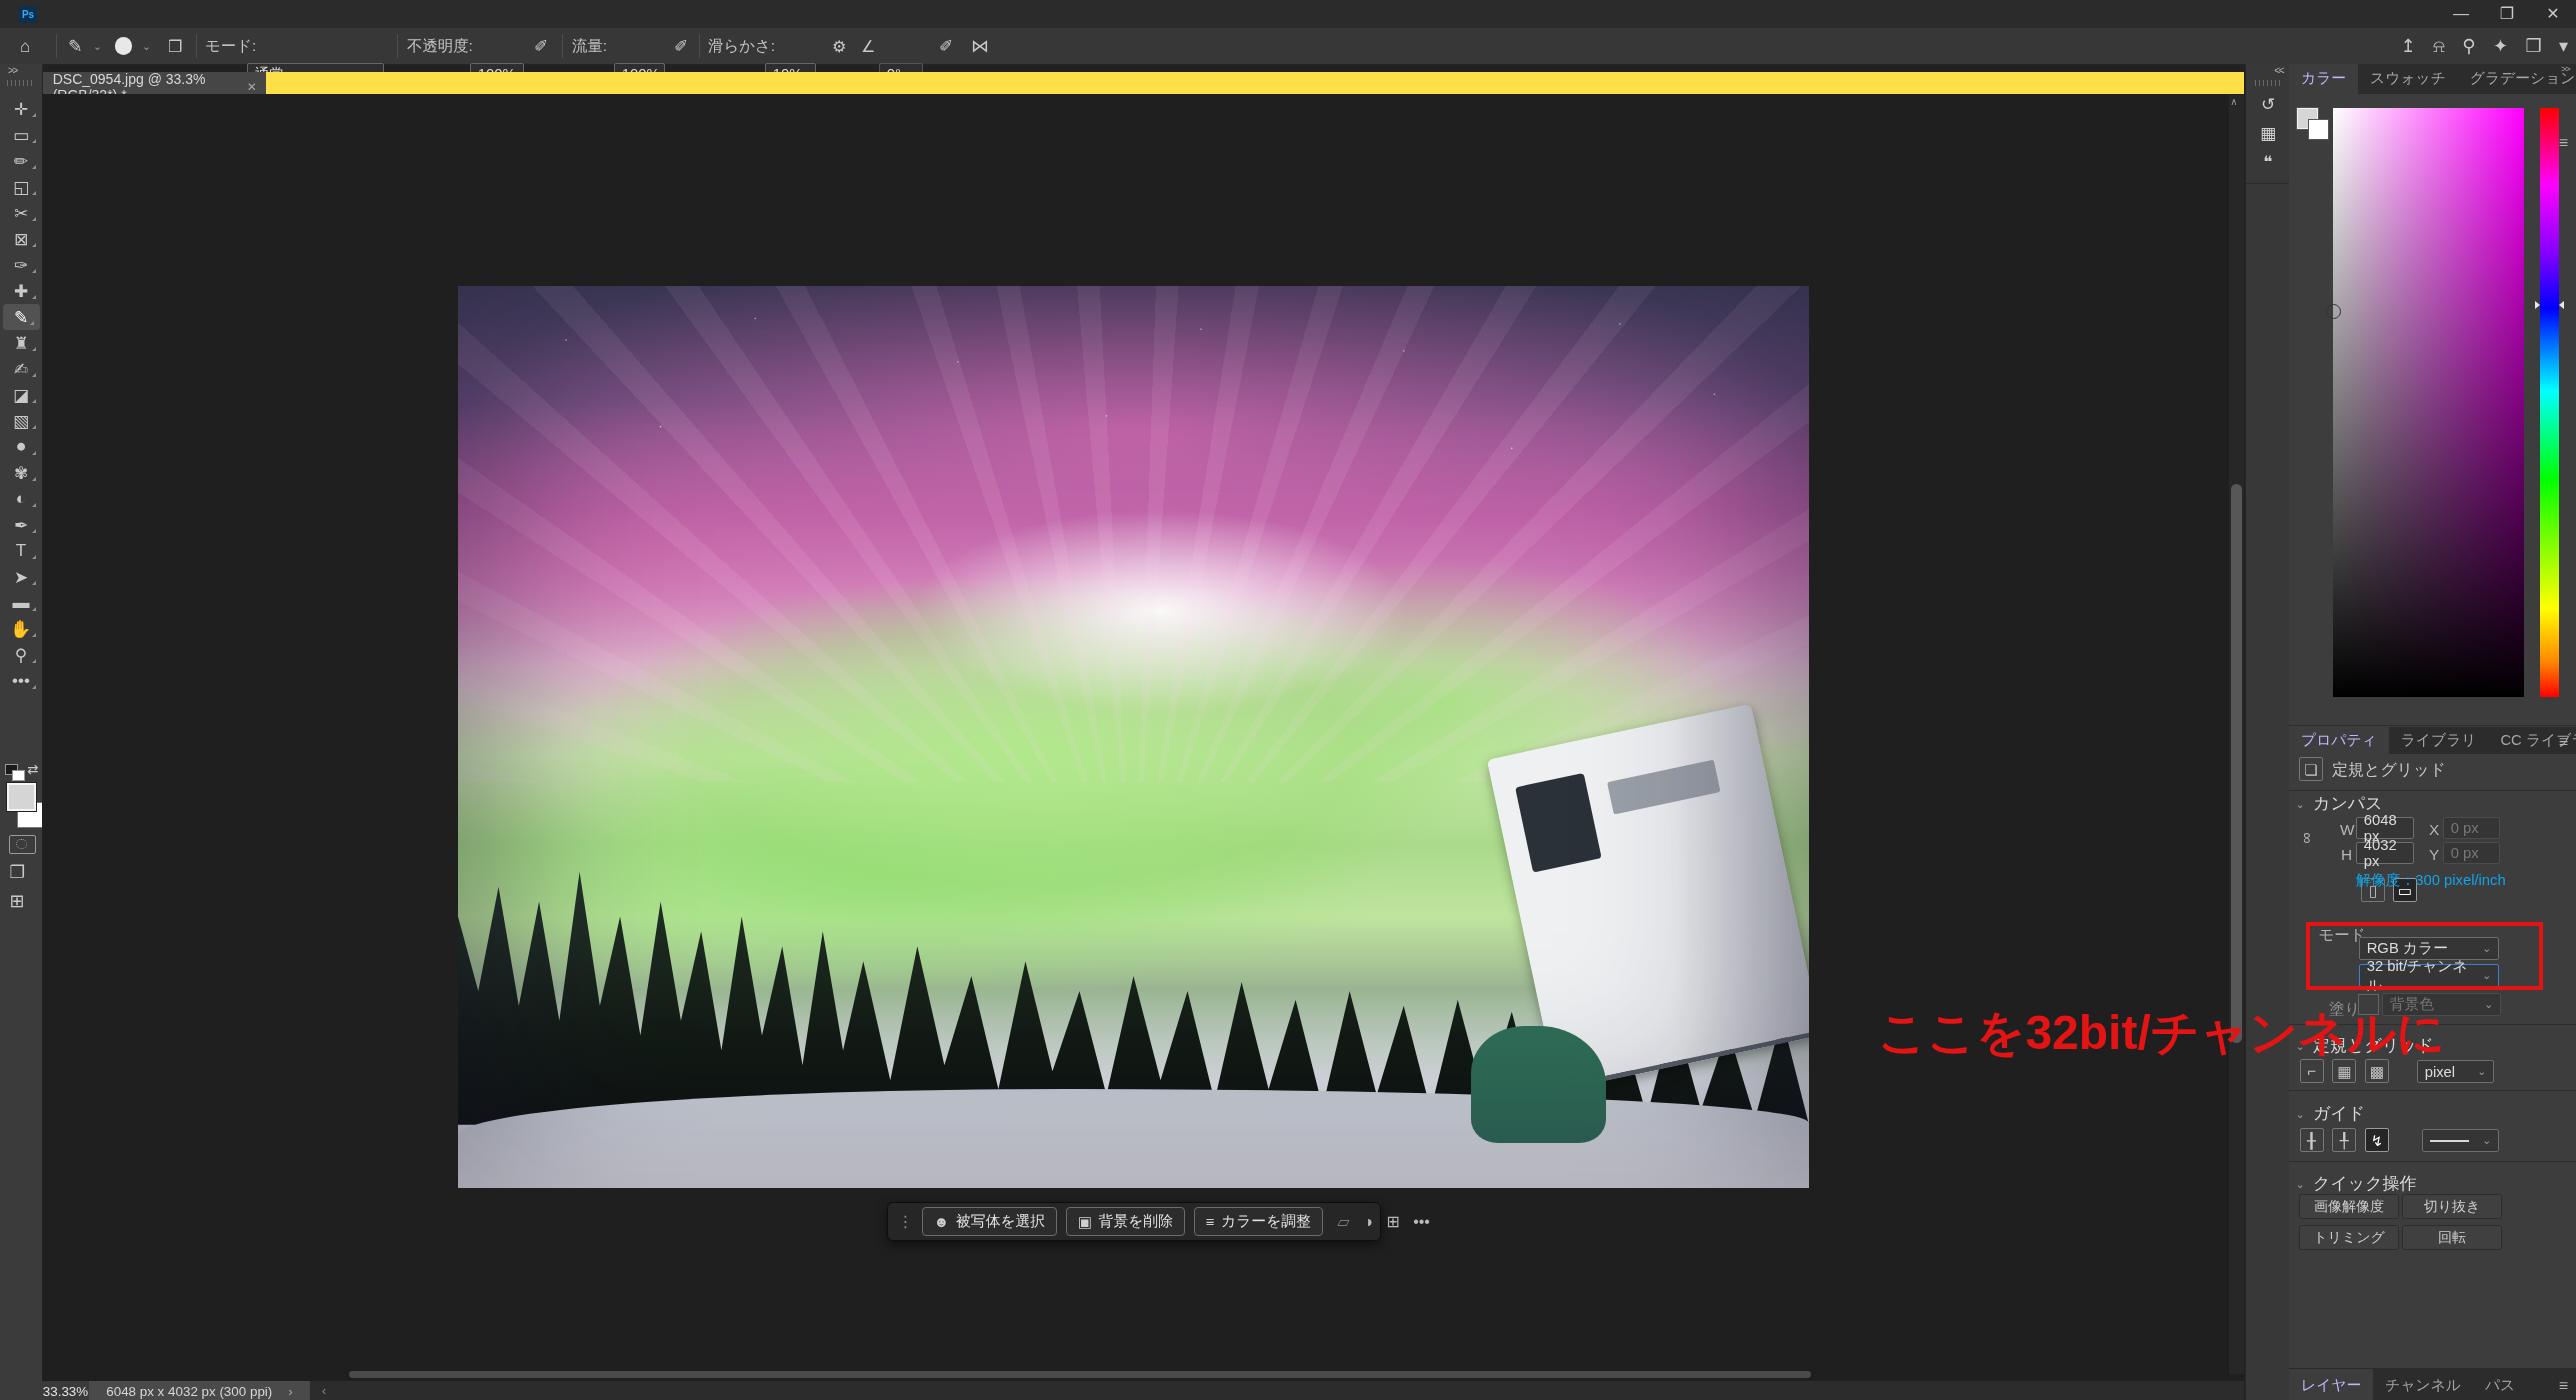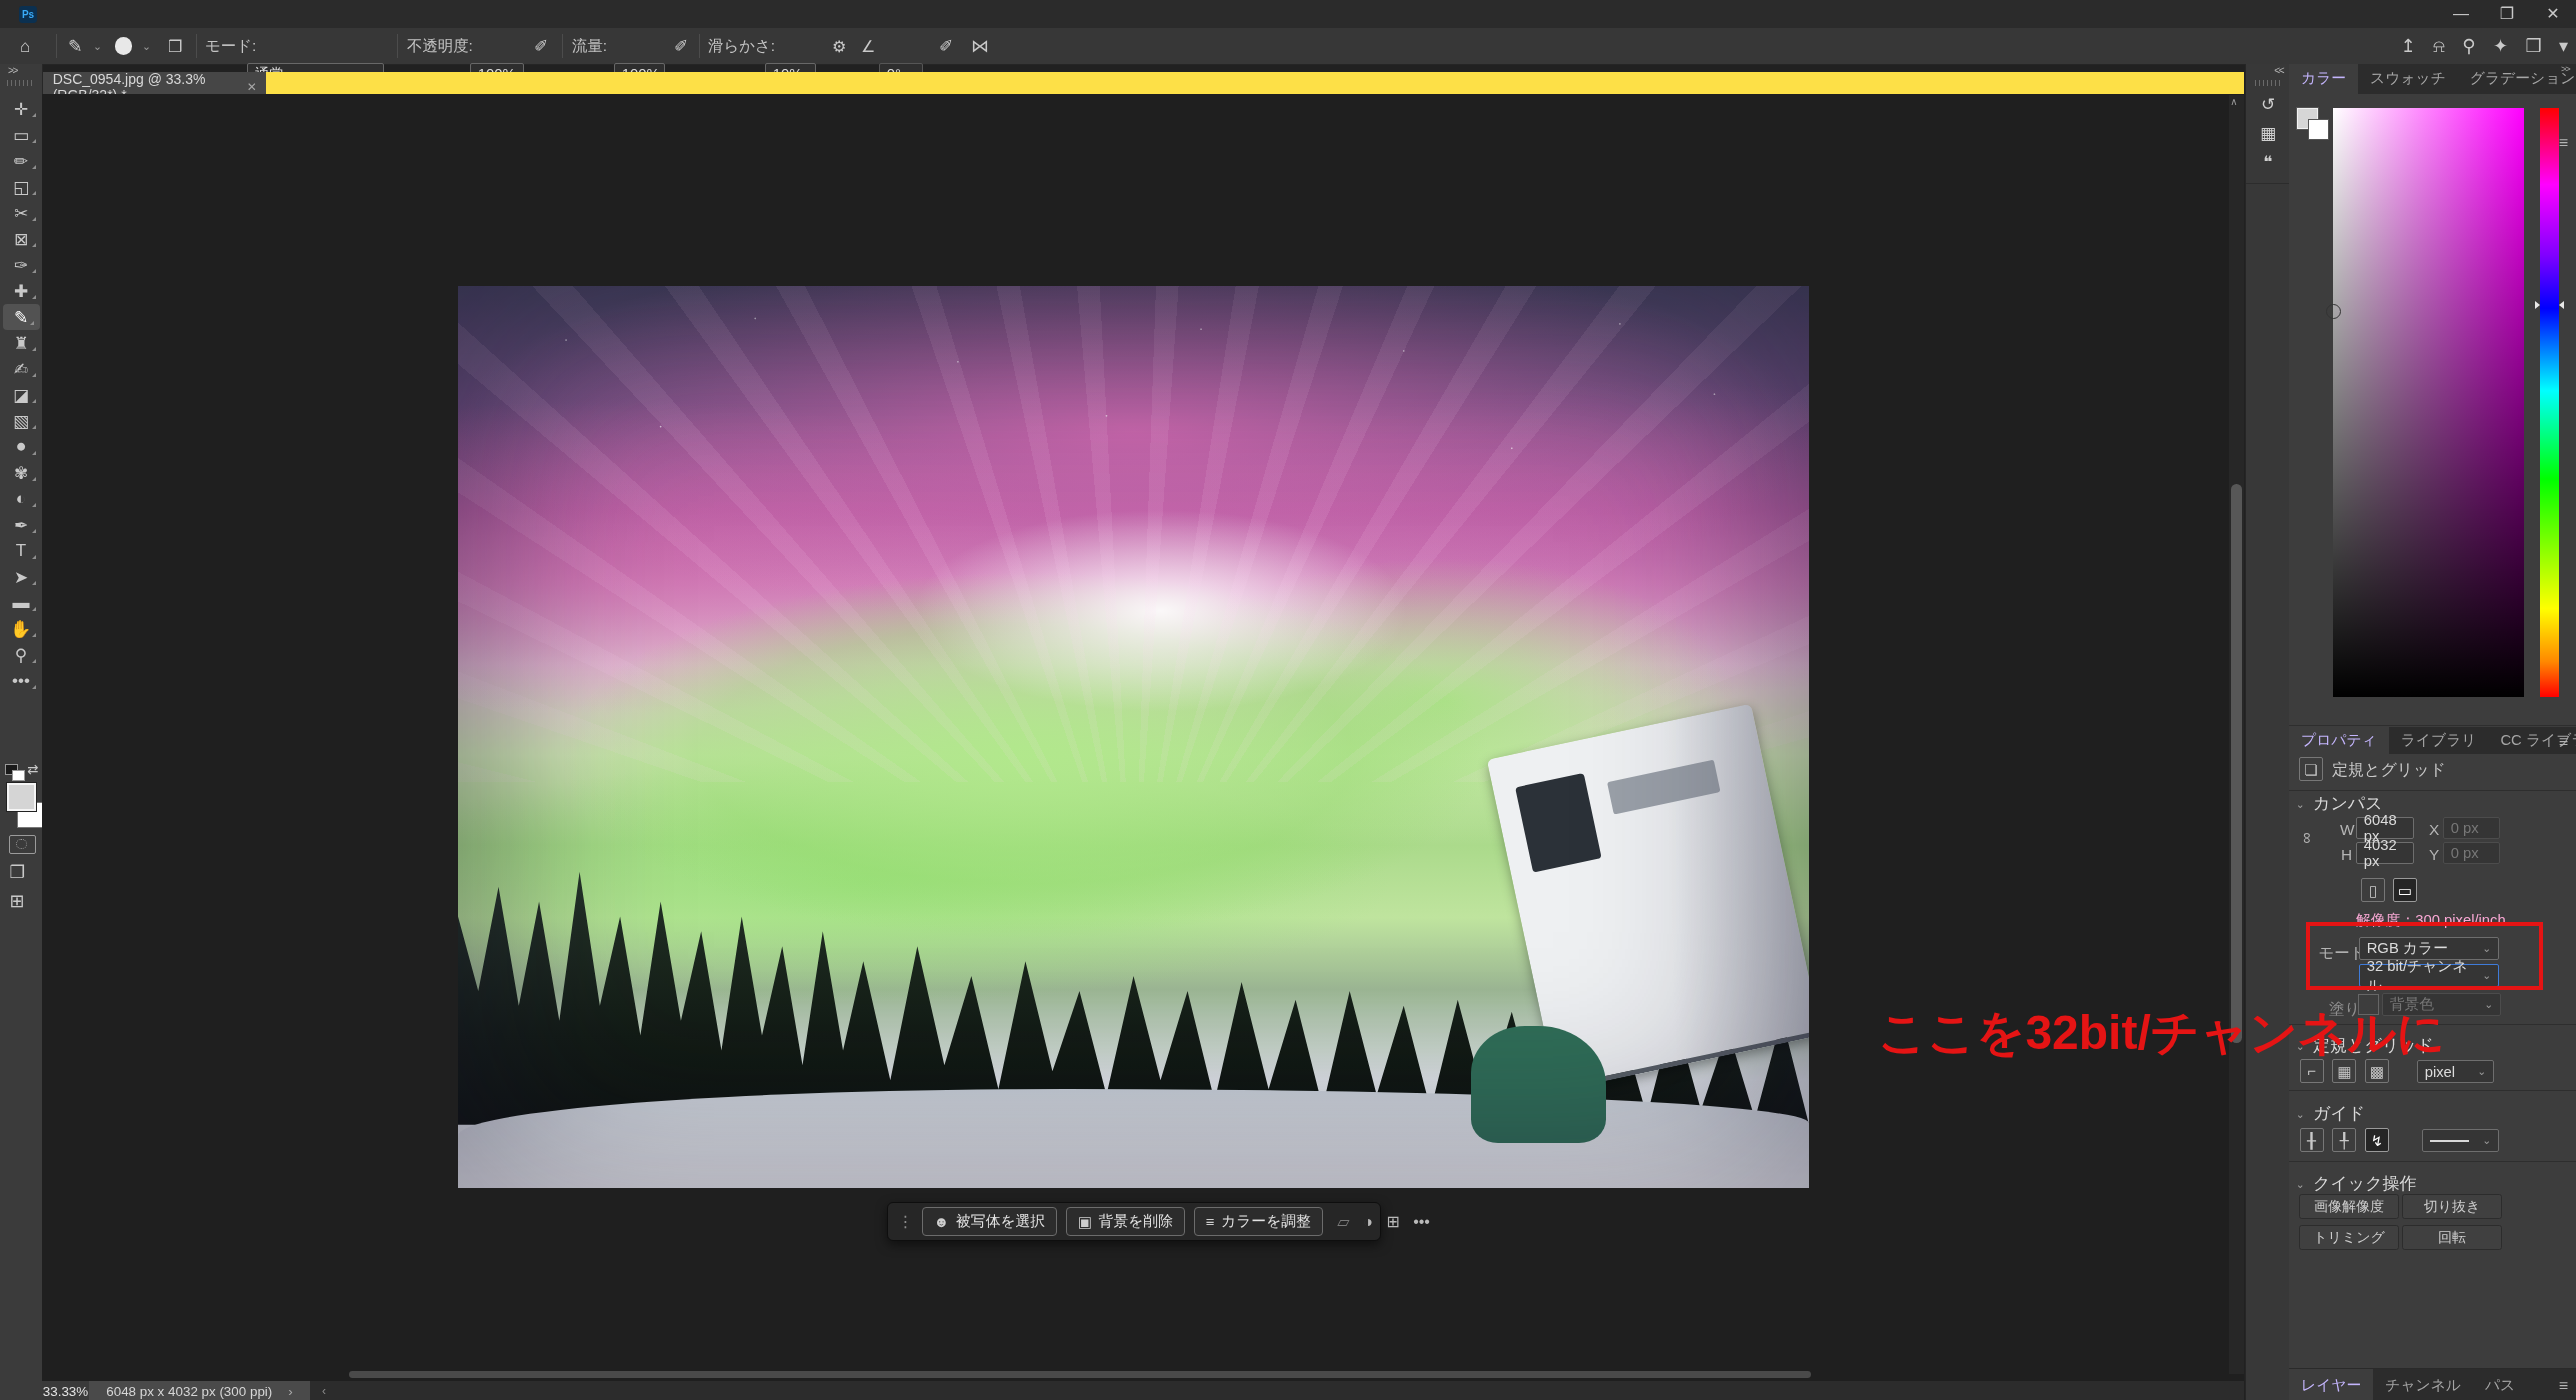--- a/index.html
+++ b/index.html
@@ -136,21 +136,21 @@
   .pfield{position:absolute;background:#353535;border:0.7px solid #6e6e6e;border-radius:2px;color:#dcdcdc;
       font-size:14.8px;display:flex;align-items:center;padding:0 6.7px;box-sizing:border-box;justify-content:space-between}
   .pfield.disabled{border-color:#4c4c4c;color:#777}
   .pfield.focusblue{border:1.3px solid #3f7bd9}
   .icbox{position:absolute;width:24px;height:24px;border:0.7px solid #777;border-radius:2px;display:flex;
       align-items:center;justify-content:center;font-size:14.8px;color:#c9c9c9;box-sizing:border-box}
   .icbox.selected{background:#252525;border-color:#9a9a9a;color:#fff}
   #docicon{left:10px;top:693px}
   #doclabel{left:43px;top:696px;font-size:16px;color:#c9c9c9;position:absolute}
   #linkicon{left:12px;top:765px;position:absolute;font-size:16px;color:#b5b5b5;transform:rotate(90deg)}
-  #resolution{left:67px;top:847px;position:absolute;font-size:14.8px;color:#f9a8d4}
+  #resolution{left:67px;top:807px;position:absolute;font-size:14.8px;color:#0ea5e9}
   #quickbtns .qb{position:absolute;width:98px;height:23px;background:#404040;border:0.7px solid #2c2c2c;
       border-radius:2.7px;color:#cdcdcd;font-size:14px;display:flex;align-items:center;justify-content:center}
   #ltabs{top:1304px;height:32px;border-top:0.7px solid #2a2a2a}
   .lineimg{width:39px;height:2px;background:#d8d8d8}
   
   #statusbar{left:42px;top:1381px;width:2202px;height:20px;background:#2c2c2c}
   #zoomseg{position:absolute;left:0;top:0;width:47px;height:20px;background:#3a3a3a;color:#e3e3e3;
       font-size:13.4px;display:flex;align-items:center;justify-content:center}
   #docseg{position:absolute;left:47px;top:0;width:221px;height:20px;background:#4a4a4a;color:#d6d6d6;
       font-size:13.4px;display:flex;align-items:center;justify-content:center;gap:16px}
@@ -380,21 +380,21 @@
   <div class="pfield disabled" style="left:154px;top:778px;width:57px;height:21.5px">
       <span>0 px</span>
     </div>
 
   <div class="flex abs" style="left:72px;top:814px;gap:8px">
     <div class="icbox" style="position:static">▯</div>
       <div class="icbox selected" style="position:static">▭</div>
   </div>
   <span id="resolution">解像度：300 pixel/inch</span>
 
-  <span class="plabel" style="left:29.5px;top:879px">モード</span>
+  <span class="plabel" style="left:29.5px;top:861px">モード</span>
   <div class="pfield" style="left:70px;top:873px;width:140px;height:23px">
     <span>RGB カラー</span>
       <span class="chev">⌄</span>
   </div>
   <div class="pfield focusblue" style="left:70px;top:900px;width:140px;height:23px">
     <span>32 bit/チャンネル</span>
       <span class="chev">⌄</span>
   </div>
 
   <span class="plabel" style="left:40px;top:935px;color:#8f8f8f">塗り</span>

